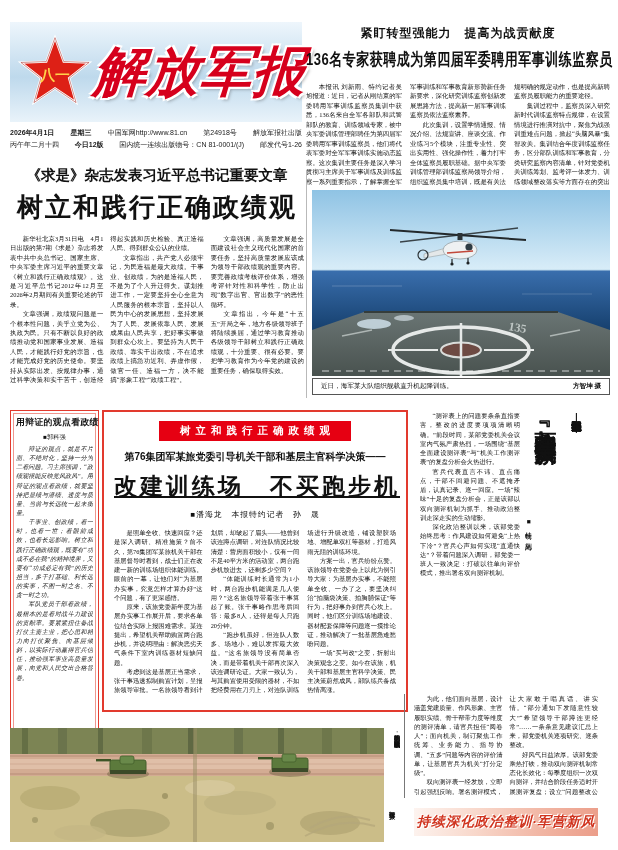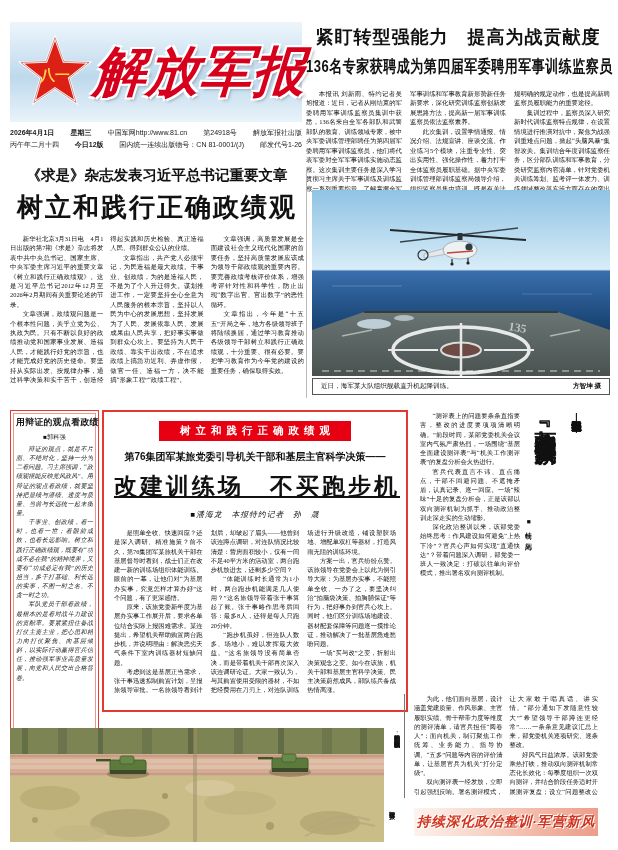--- a/index.html
+++ b/index.html
@@ -22,21 +22,21 @@
     color:#d6001c; letter-spacing:1px; transform:skewX(-4deg) scaleY(1.04); line-height:1;
     text-shadow:-2px -2px 0 #fff,2px -2px 0 #fff,-2px 2px 0 #fff,2px 2px 0 #fff,3px 3px 3px rgba(60,60,60,.35);
     white-space:nowrap;
   }
   .dateline { position:absolute; left:10px; top:127px; width:292px; font-size:7px; color:#1a1a1a; }
   .dateline .row { display:flex; justify-content:space-between; line-height:1.7; white-space:nowrap; }
   .dateline .b { font-weight:bold; }
 
   
   .top-right { position:absolute; left:306px; top:25px; width:304px; }
-  .tr-kicker { font-size:18px; font-weight:bold; text-align:center; letter-spacing:1px; }
+  .tr-kicker { font-size:12px; font-weight:bold; text-align:center; letter-spacing:1px; }
   .tr-headline { font-size:13px; font-weight:900; text-align:center; white-space:nowrap;
                  margin-top:6px; transform:scaleY(1.3); transform-origin:top; letter-spacing:.5px; }
   .tr-body { margin-top:16px; height:112px; overflow:hidden;
              column-count:3; column-gap:8px; font-size:6.4px; line-height:1.48; text-align:justify; }
   .body-cols p, .para-flow p { text-indent:2em; }
 
   
   .lead { position:absolute; left:10px; top:166px; width:294px; }
   .lead-kicker { font-size:14.5px; font-weight:bold; text-align:center; white-space:nowrap; }
   .lead-headline { font-size:26px; font-weight:900; text-align:center; letter-spacing:2px;
@@ -70,21 +70,21 @@
                text-shadow:1px 1px 2px #70100a, 0 0 3px #ffe9a8; }
 
   
   .feature { position:absolute; left:102px; top:410px; width:306px; height:302px;
              border:2px solid #e23a2e; background:#fff; padding:9px 10px 6px; }
   .ft-label { display:table; margin:0 auto; background:#e60012; color:#fff; font-weight:bold;
               font-size:10.5px; letter-spacing:5px; padding:3px 16px 3px 21px; }
   .ft-subhead { font-size:10px; font-weight:bold; text-align:center; margin-top:9px; white-space:nowrap; }
   .ft-headline { font-size:23px; font-weight:900; text-align:center; letter-spacing:3px;
                  margin-top:7px; white-space:nowrap;text-decoration:underline; }
-  .ft-byline { font-size:7.8px; text-align:center; margin-top:7px; letter-spacing:1px;font-style:italic; }
+  .ft-byline { font-size:7.8px; text-align:center; margin-top:7px; letter-spacing:1px; }
   .ft-body { margin-top:8px; height:168px; overflow:hidden;
              column-count:3; column-gap:8px; font-size:6.3px; line-height:1.47; text-align:justify; }
 
   
   .va-top { position:absolute; left:420px; top:411px; width:100px; height:278px; overflow:hidden;
             font-size:6.3px; line-height:1.47; text-align:justify; }
   .va-byline { position:absolute; left:523px; top:518px; height:130px;
                writing-mode:vertical-rl; font-size:6.8px; letter-spacing:1px; }
   .va-title { position:absolute; left:532px; top:414px; height:300px;
               writing-mode:vertical-rl; font-size:22px; font-weight:900; line-height:1.25;

